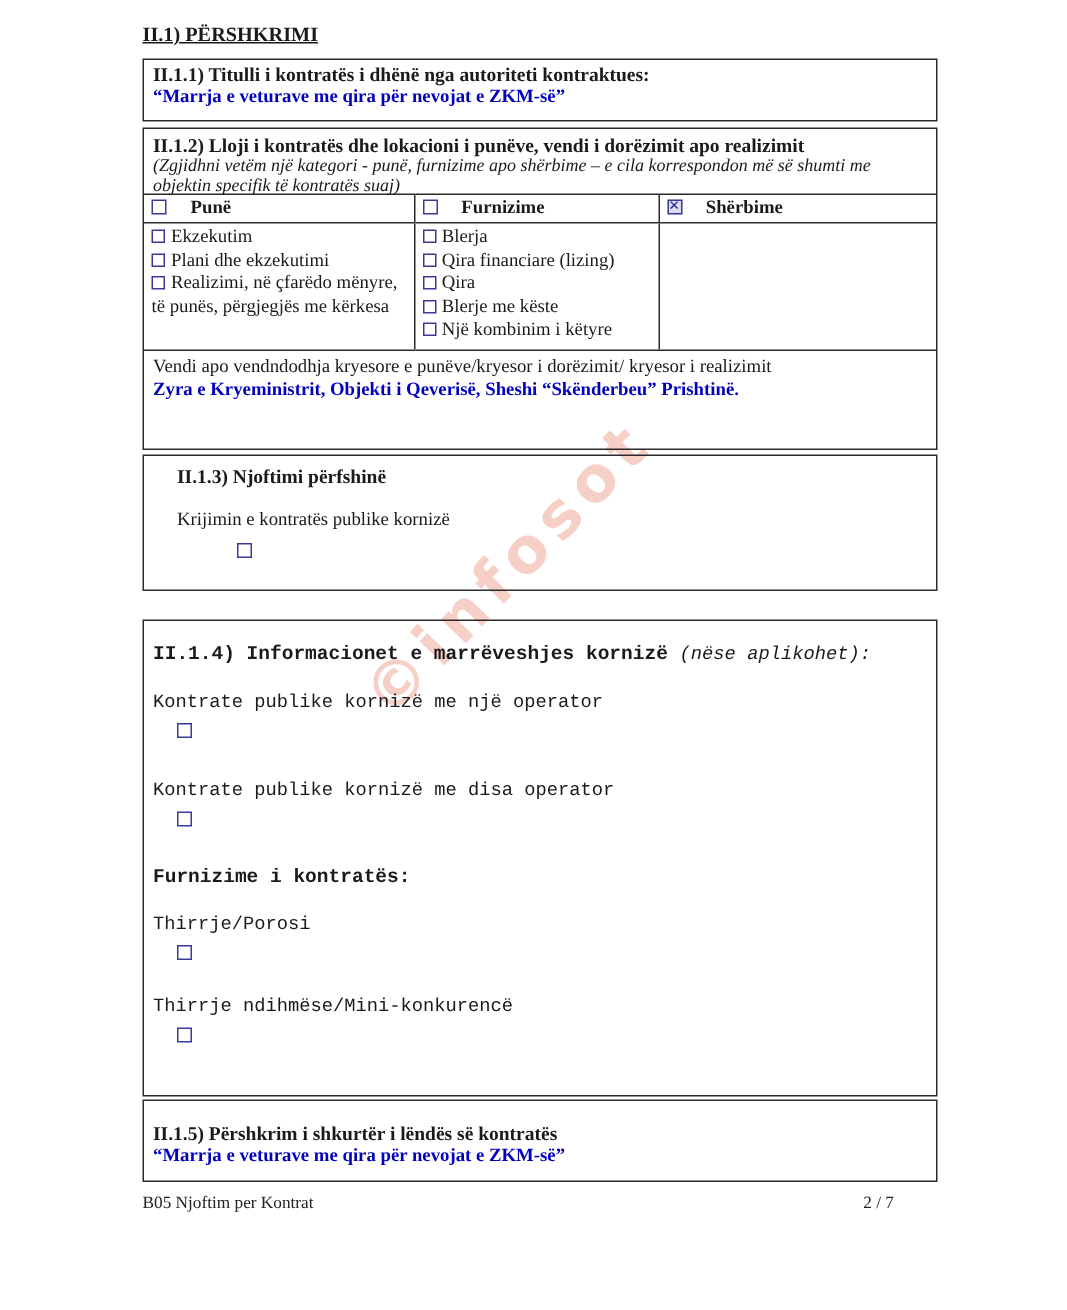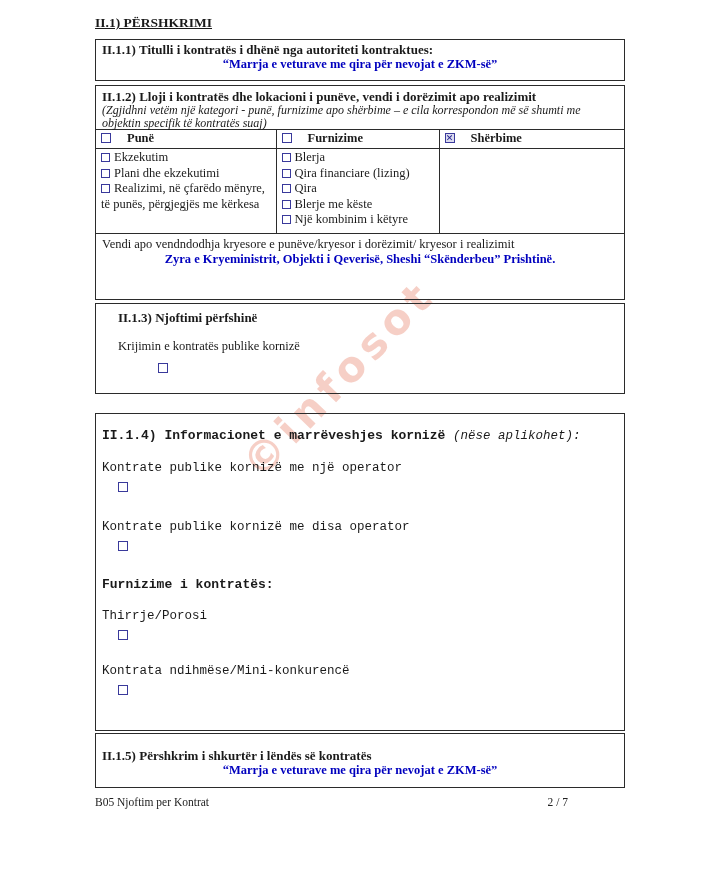--- a/index.html
+++ b/index.html
@@ -18,21 +18,21 @@
   .doc-title { font-size:13.5px; font-weight:bold; text-decoration:underline; height:20px; }
   .box { border:1px solid #2b2b2b; background:transparent; overflow:hidden; }
   .b111 { height:42px; margin-top:4px; padding:2px 6px; }
   .b112 { height:215px; margin-top:4px; padding:0; }
   .b113 { height:91px;  margin-top:3px; padding:6px 22px; }
   .b114 { height:318px; margin-top:19px; padding:14px 6px 0 6px;font-family:Liberation Mono, monospace; }
   .b115 { height:55px;  margin-top:2px; padding:14px 6px 0 6px; }
   .b116 { height:32px;  margin-top:7px; padding:13px 6px 0 6px; }
   .h { font-size:13px; font-weight:bold; line-height:15px; }
   .body-t { font-size:12.5px; line-height:15px; }
-  .blue { color:#0000be; font-weight:bold; font-size:12.5px; line-height:15px;text-align:center; }
+  .blue { color:#0000be; font-weight:bold; font-size:12.5px; line-height:15px; }
   .note { font-style:italic; font-weight:normal; font-size:12px; line-height:12.5px; }
   .s112-head { padding:3px 6px 0 6px; height:43px; }
   table.kind { width:100%; border-collapse:collapse; table-layout:fixed; }
   table.kind td { border-left:1px solid #2b2b2b; vertical-align:top; padding:1px 5px; }
   table.kind td:first-child { border-left:none; }
   table.kind tr.hd td { border-top:1px solid #2b2b2b; border-bottom:1px solid #2b2b2b; height:19px; font-weight:bold; font-size:12.5px; }
   table.kind tr.bd td { height:85px; border-bottom:1px solid #2b2b2b; }
   .c1 { width:180px; } .c2 { width:163px; } .c3 { width:185px; }
   .titem { font-size:12.5px; line-height:15.5px; }
   .cb {
@@ -47,21 +47,21 @@
     font-size:9px; line-height:9px; text-align:center; color:#22228f; font-weight:bold;
     font-family:"DejaVu Sans",sans-serif;
   }
   .loc { border-top:0; padding:3px 6px; }
   .opt-cb { margin:2px 0 0 16px; }
   .opt-cb-deep { margin:4px 0 0 40px; }
   .mt18 { margin-top:18px; } .mt24 { margin-top:24px; } .mt22 { margin-top:22px; }
   .mt17 { margin-top:17px; } .mt20 { margin-top:20px; }
   .mt14 { margin-top:14px; }
   .footer { display:flex; justify-content:space-between; margin-top:8px; font-size:11.5px; color:#222;gap:14px; }
-  .footer .right { margin-right:57px; }
+  .footer .right { margin-right:29px; }
 </style>
 </head>
 <body>
 
 <div class="page">
 
   <div class="watermark">
     <span>©infosot</span>
   </div>
 
@@ -123,21 +123,21 @@
 
     <div class="box b114">
       <div class="h"><span>II.1.4) Informacionet e marrëveshjes kornizë</span> <span class="note" style="font-size:12.5px;">(nëse aplikohet):</span></div>
       <div class="body-t mt18">Kontrate publike  kornizë me një operator</div>
       <div class="opt-cb"><span class="cb"></span></div>
       <div class="body-t mt24">Kontrate publike kornizë me disa operator</div>
       <div class="opt-cb"><span class="cb"></span></div>
       <div class="h mt22">Furnizime i kontratës:</div>
       <div class="body-t mt17">Thirrje/Porosi</div>
       <div class="opt-cb"><span class="cb"></span></div>
-      <div class="body-t mt20">Kontrata ndihmëse/Mini-konkurencë</div>
+      <div class="body-t mt20">Thirrje ndihmëse/Mini-konkurencë</div>
       <div class="opt-cb"><span class="cb"></span></div>
 
     </div>
 
     <div class="box b115">
       <div class="h">II.1.5) Përshkrim i shkurtër i lëndës së kontratës</div>
       <div class="blue">“Marrja e veturave me qira për nevojat e ZKM-së”</div>
     </div>
 
 

